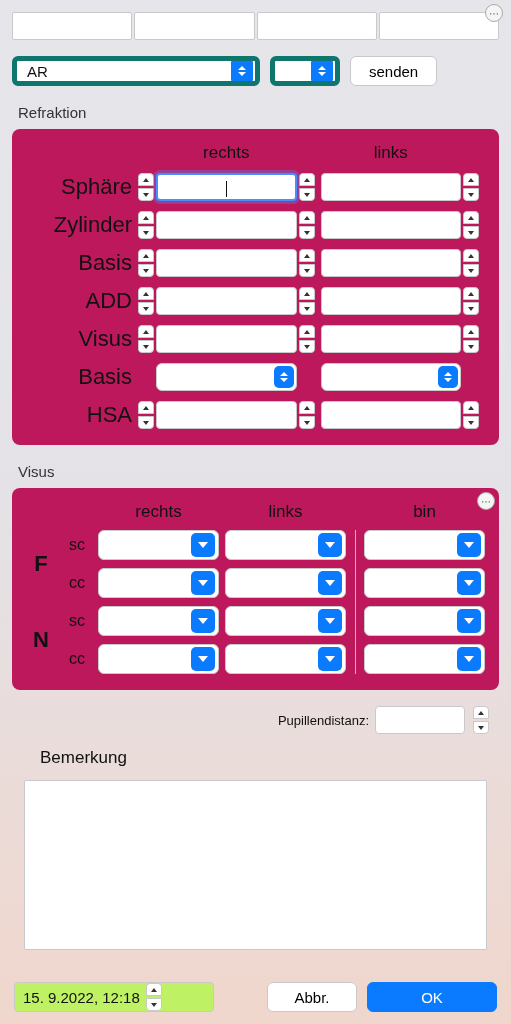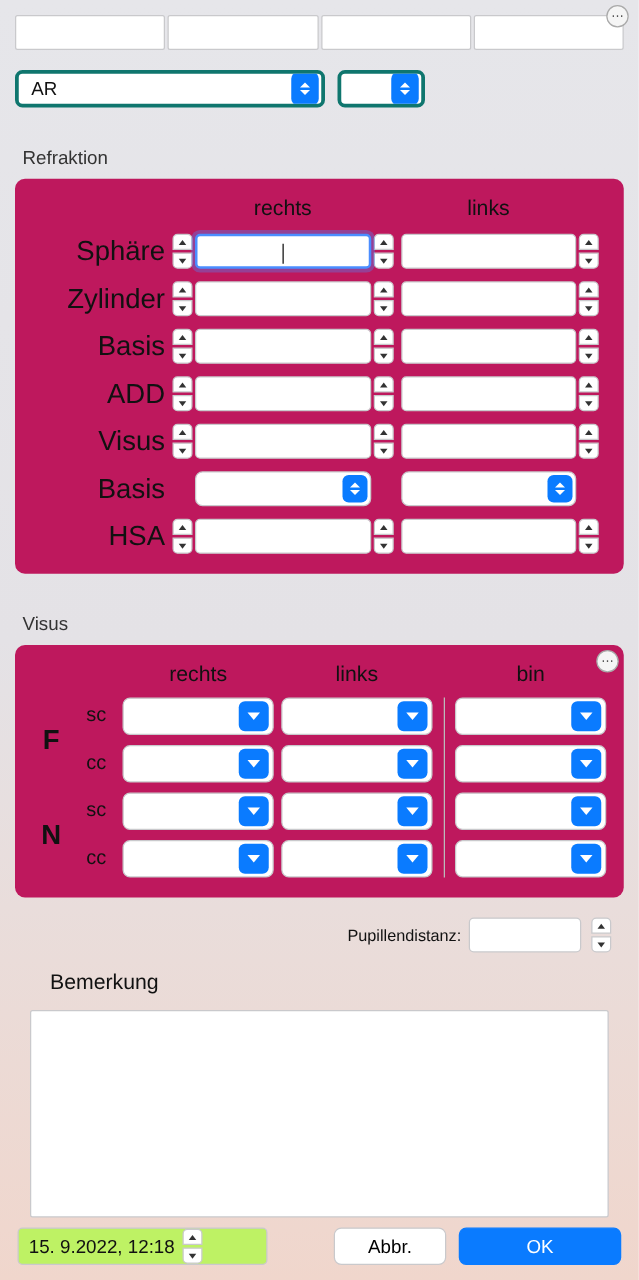--- a/index.html
+++ b/index.html
@@ -38,21 +38,21 @@
   .device-row {
     display: flex;
     gap: 10px;
     align-items: center;
     margin-top: 8px;
   }
   .combo {
     display:flex;
     align-items:center;
     background:#fff;
-    border:3px solid #0f766e;
+    border:5px solid #0f766e;
     border-radius:6px;
     height:30px;
     padding:0 0 0 10px;
     overflow:hidden;
     gap:16px;
   }
   .combo .text { flex:1; font-size:15px; }
   .combo .arrows, .sel-arrows {
     width:22px; height:26px;
     background:#0a7bff;
@@ -79,21 +79,21 @@
     font-size:15px;
     cursor:pointer;
   }
   .btn.primary {
     background:#0a7bff;
     border-color:#0a7bff;
     color:#fff;
   }
   .section-title {
     font-size: 15px;
-    margin-top: 24px;
+    margin-top: 10px;
     margin-left: 6px;
     color:#333;
   }
   .panel {
     background:#be185d;
     border-radius:8px;
     padding:14px 14px 16px 14px;
     position:relative;
   }
   
@@ -231,20 +231,21 @@
         <span class="tri-down"></span>
     </span>
   </div>
   <div class="combo port">
     <span class="text"></span>
     <span class="arrows">
       <span class="tri-up"></span>
         <span class="tri-down"></span>
     </span>
   </div>
+  <button class="btn">senden</button>
 </div>
 
 <div class="section-title">Refraktion</div>
 <div class="panel">
   <div class="ref-grid">
 
     <div></div>
       <div></div>
     <div class="col-head">rechts</div>
     <div></div>

